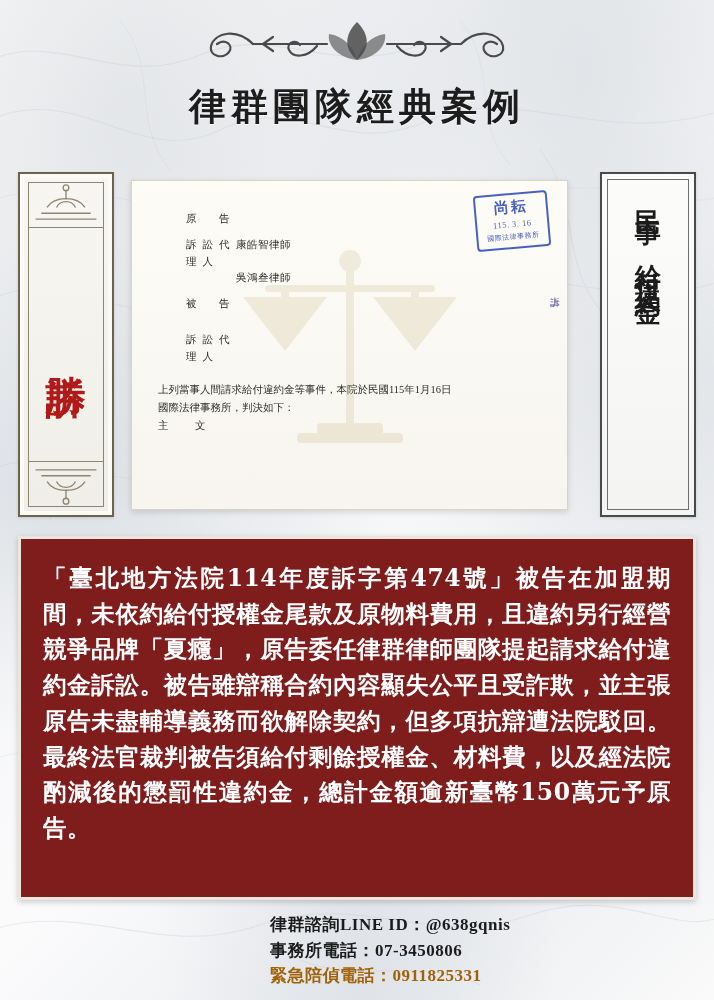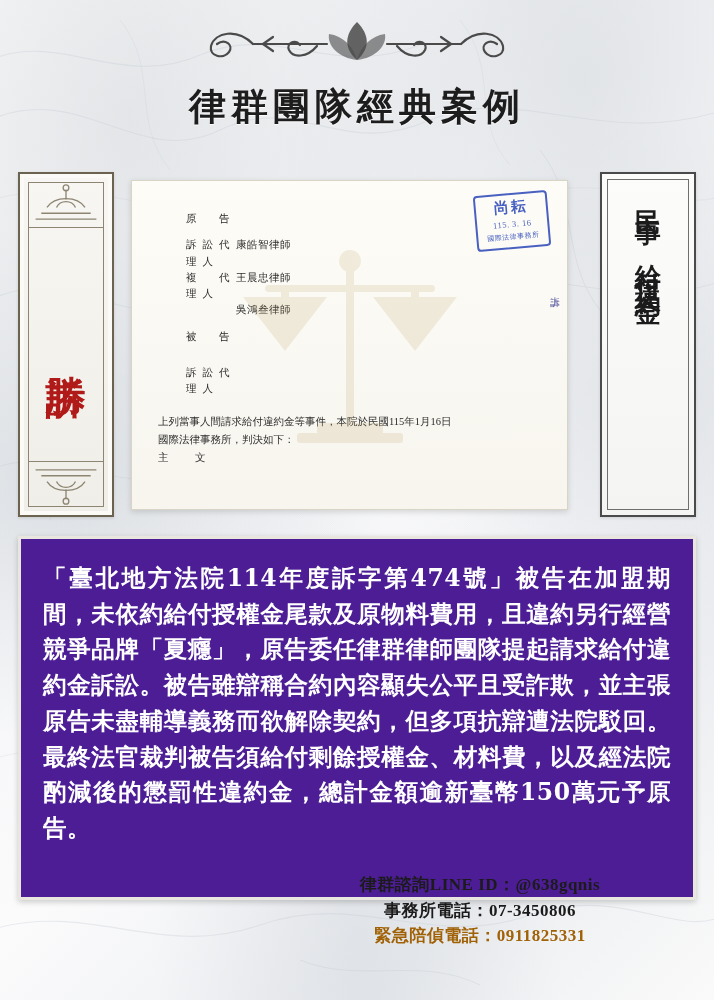--- a/index.html
+++ b/index.html
@@ -169,42 +169,42 @@
     line-height: 1.25;
     font-family: "DejaVu Serif","Liberation Serif", serif;
   }
 
   
   .summary {
     position: absolute;
     left: 18px; right: 18px;
     top: 536px;
     height: 364px;
-    background: #4c1d95;
+    background: #7f1d1d;
     border: 3px solid #e8e6df;
     box-shadow: 0 2px 6px rgba(0,0,0,.2);
     padding: 22px 22px 16px 22px;
   }
   .summary p {
     margin: 0;
     color: #ffffff;
     font-size: 23.5px;
     line-height: 1.52;
     letter-spacing: .5px;
     text-align: justify;
     font-weight: 700;
     font-family: "DejaVu Serif","Liberation Serif", serif;
   }
 
   
   .footer {
     position: absolute;
     right: 24px;
-    top: 872px;
-    text-align: center;
+    top: 912px;
+    text-align: left;
     width: 420px;
     margin-left: 24px;
   }
   .footer div { font-size: 17px; line-height: 1.5; letter-spacing: .5px; font-weight: 700; }
   .f1 { color: #1b1b1b; }
   .f2 { color: #1b1b1b; }
   .f3 { color: #a16207; }
 </style>
 </head>
 <body>
@@ -302,24 +302,20 @@
       <div class="doc-row">
         <span class="lbl">原　告</span>
         <span class="val"></span>
       </div>
       <div class="doc-gap"></div>
       <div class="doc-row">
         <span class="lbl">訴訟代理人</span>
         <span class="val">康皓智律師</span>
       </div>
       <div class="doc-row">
-        <span class="lbl">複　代理人</span>
-        <span class="val">王晨忠律師</span>
-      </div>
-      <div class="doc-row">
         <span class="lbl"></span>
         <span class="val">吳鴻叁律師</span>
       </div>
       <div class="doc-gap"></div>
       <div class="doc-row">
         <span class="lbl">被　告</span>
         <span class="val"></span>
       </div>
       <div class="doc-gap"></div>
       <div class="doc-gap"></div>

